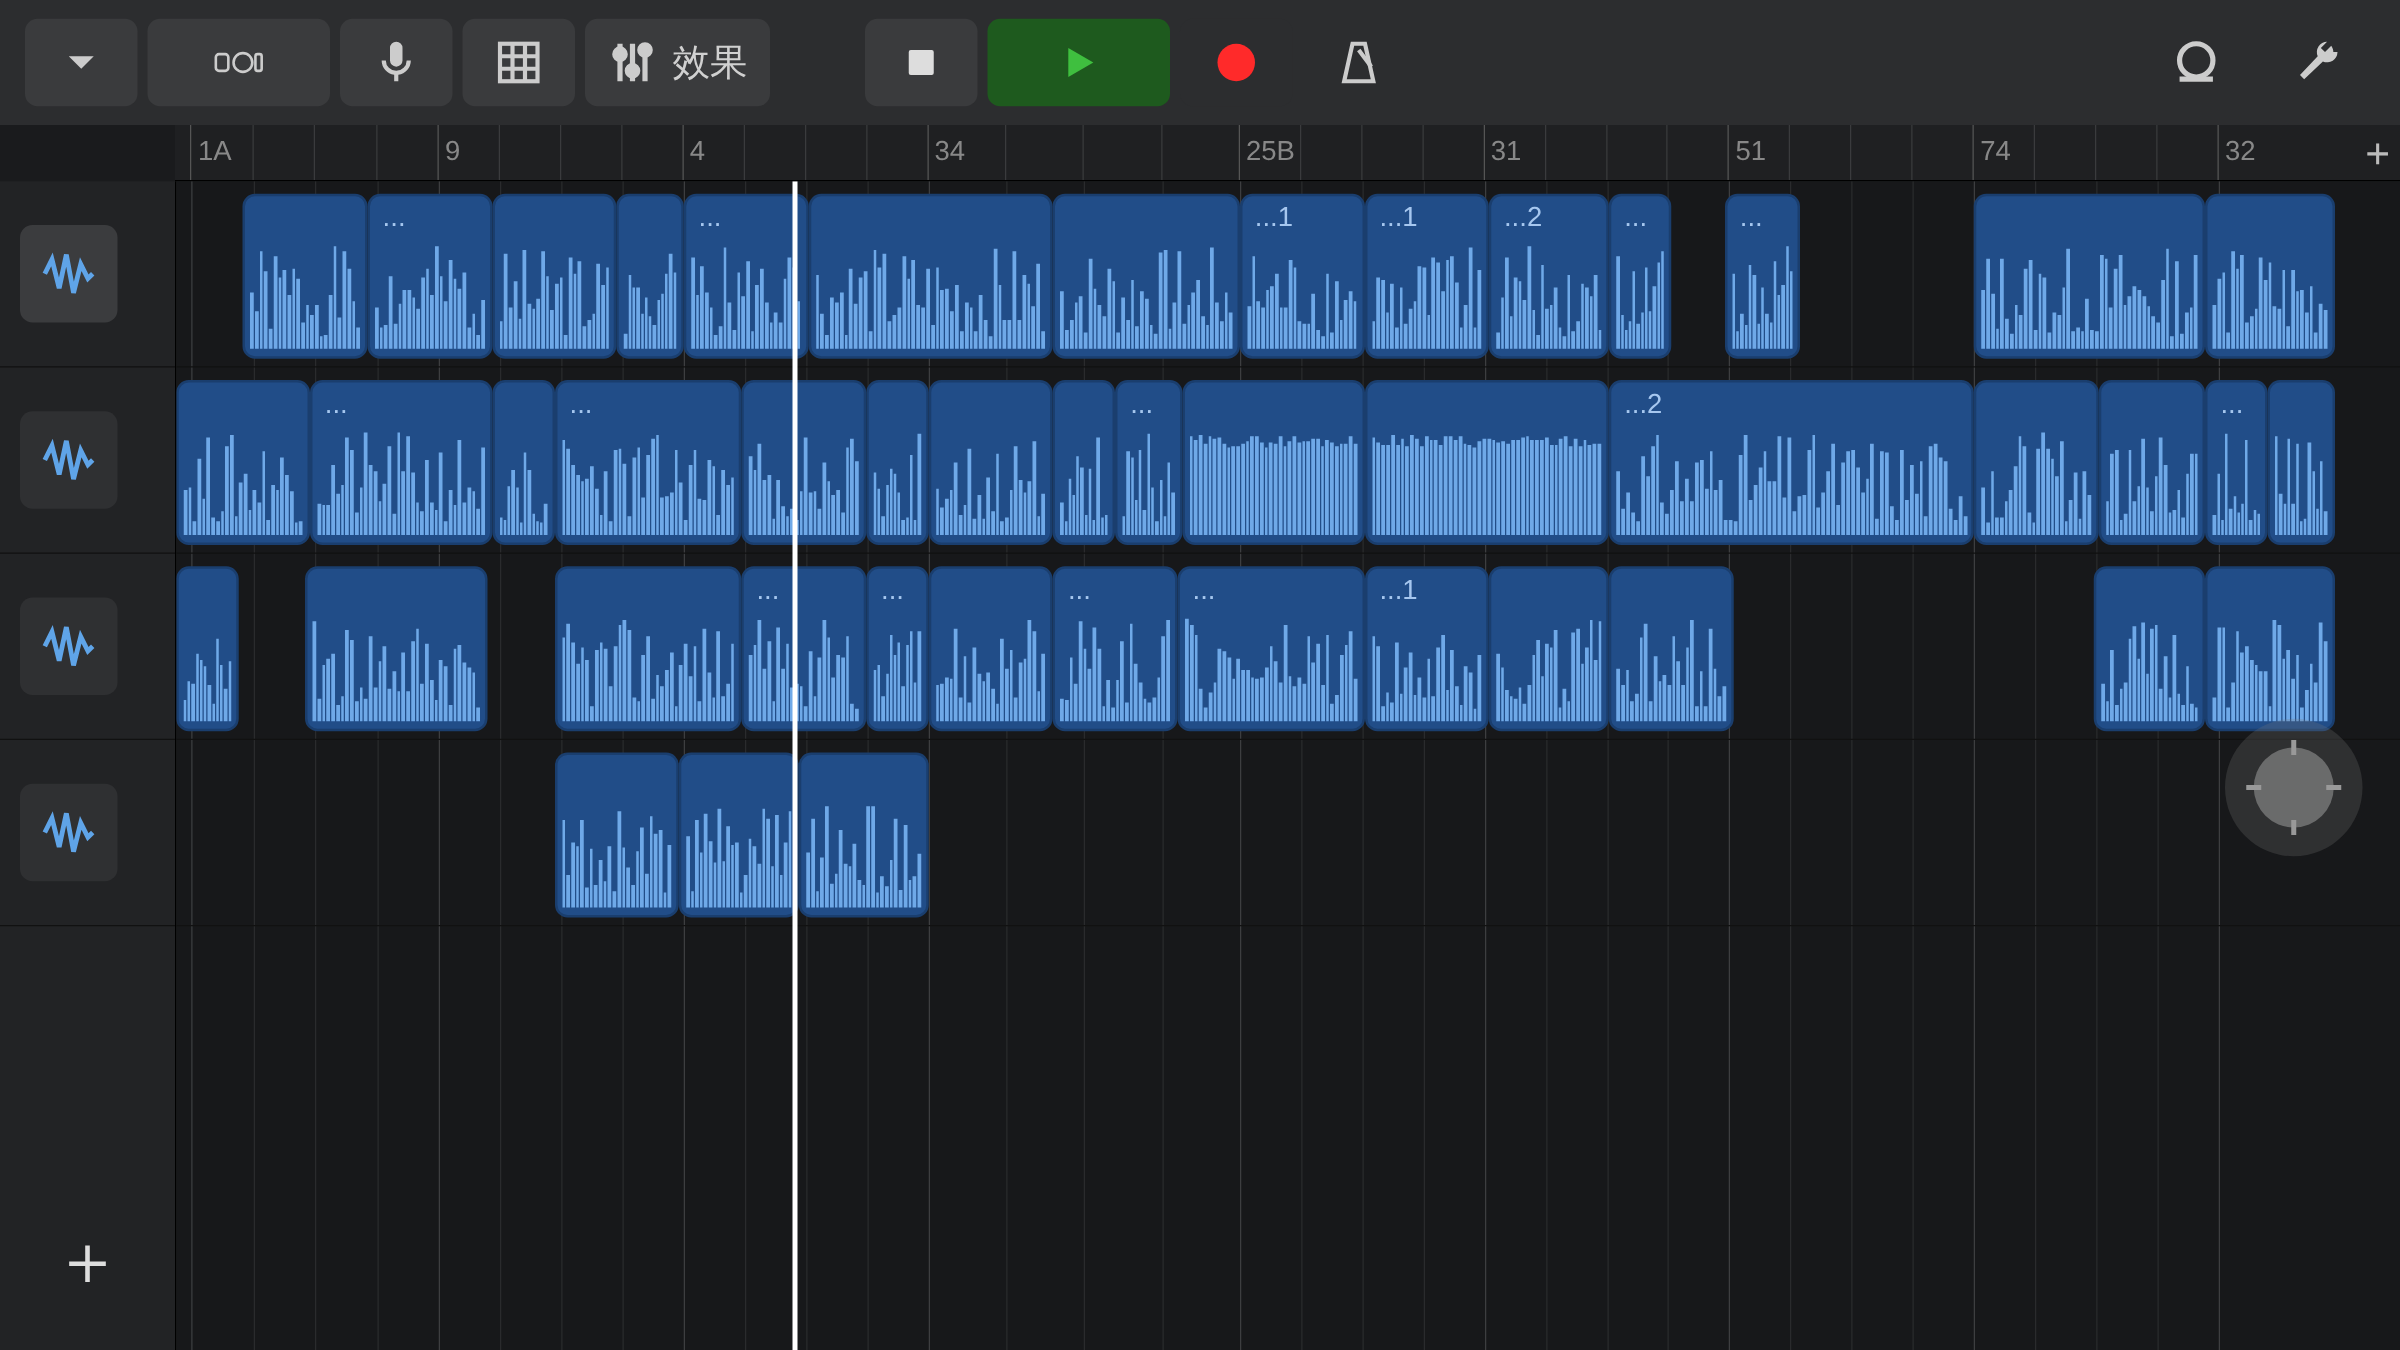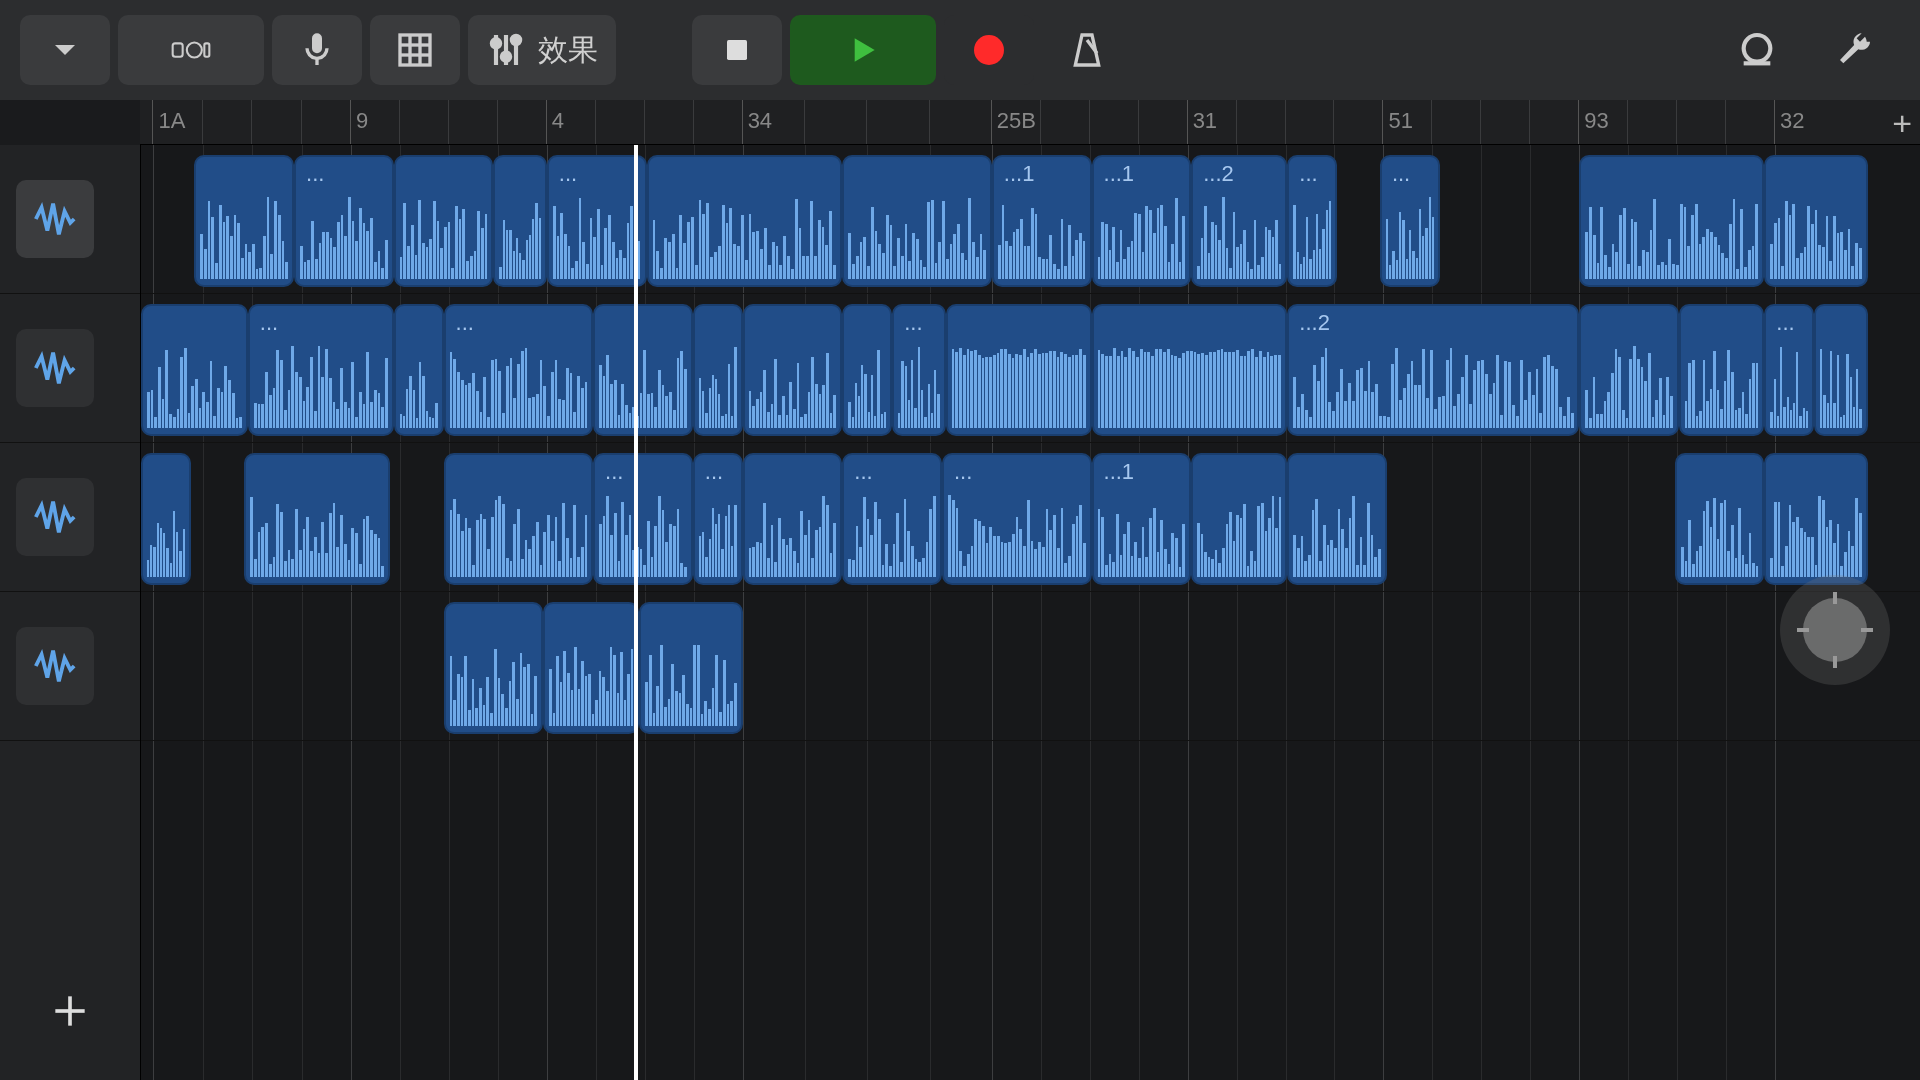--- a/index.html
+++ b/index.html
@@ -143,21 +143,21 @@
       <div class="lbl" style="left: 1052.64px;">31</div>
       <div class="tick" style="left: 1095.59px;"></div>
       <div class="tick" style="left: 1144.54px;"></div>
       <div class="tick" style="left: 1193.49px;"></div>
       <div class="tick maj" style="left: 1242.44px;"></div>
       <div class="lbl" style="left: 1248.44px;">51</div>
       <div class="tick" style="left: 1291.39px;"></div>
       <div class="tick" style="left: 1340.34px;"></div>
       <div class="tick" style="left: 1389.29px;"></div>
       <div class="tick maj" style="left: 1438.24px;"></div>
-      <div class="lbl" style="left: 1444.24px;">93</div>
+      <div class="lbl" style="left: 1444.24px;">74</div>
       <div class="tick" style="left: 1487.19px;"></div>
       <div class="tick" style="left: 1536.14px;"></div>
       <div class="tick" style="left: 1585.09px;"></div>
       <div class="tick maj" style="left: 1634.04px;"></div>
       <div class="lbl" style="left: 1640.04px;">32</div>
     </div>
   <div class="plus">+</div>
 </div>
 
 <div class="tracks-area">

